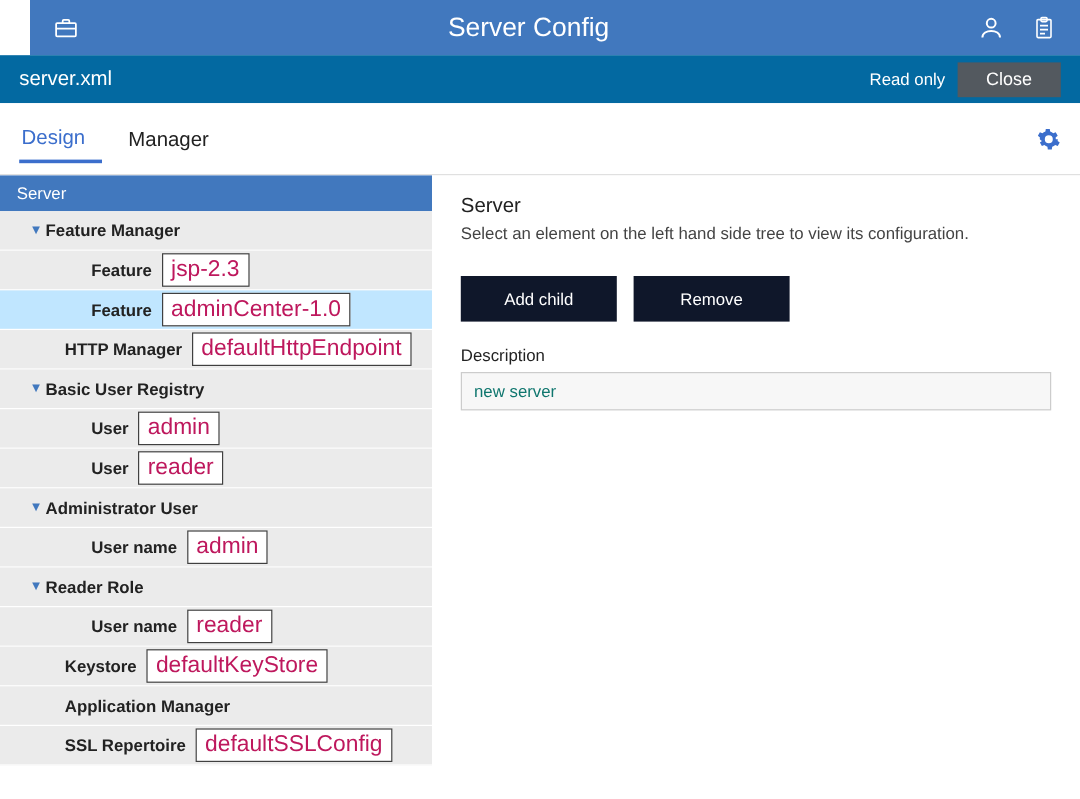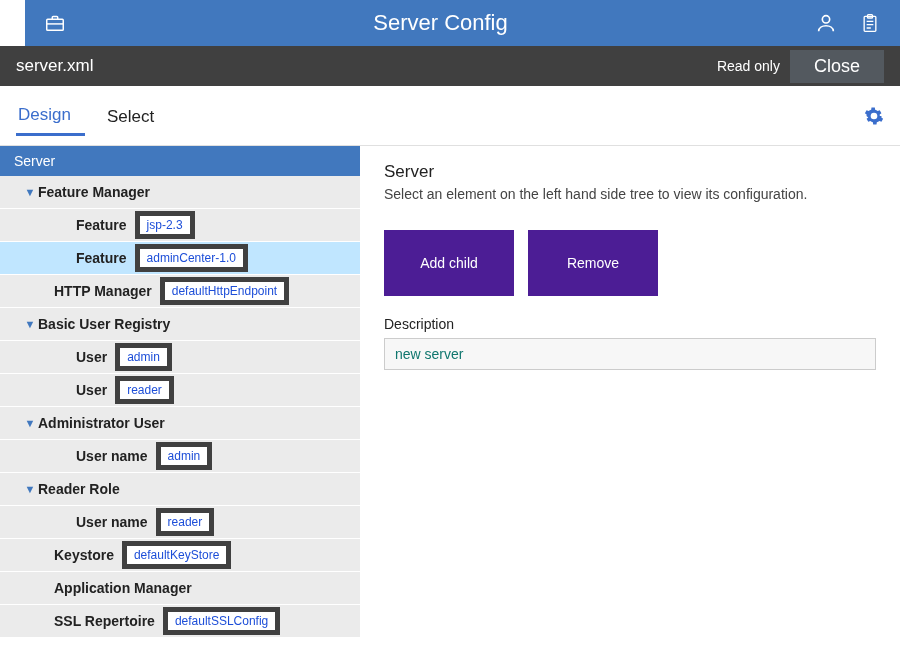--- a/index.html
+++ b/index.html
@@ -5,24 +5,24 @@
 * { box-sizing: border-box; margin: 0; padding: 0; }
 body { font-family: -apple-system, "Helvetica Neue", Arial, sans-serif; font-size: 14px; color: #222; width: 900px; height: 666px; overflow: hidden; background: #fff; }
 
 
 .topbar { background: #4178BE; height: 46px; display: flex; align-items: center; padding: 0 16px; color: #fff; margin-left: 25px; }
 .topbar .title { flex: 1; text-align: center; font-size: 22px; font-weight: 400; }
 .topbar .icon-btn { width: 28px; height: 28px; display: flex; align-items: center; justify-content: center; cursor: pointer; }
 .topbar .right-icons { display: flex; gap: 16px; }
 
 
-.filebar { background: #404040; height: 40px; display: flex; align-items: center; padding: 0 16px; color: #fff; }
+.filebar { background: #0369a1; height: 40px; display: flex; align-items: center; padding: 0 16px; color: #fff; }
 .filebar .filename { font-size: 17px; font-weight: 400; flex: 1; }
 .filebar .readonly { font-size: 14px; margin-right: 10px; }
-.filebar .close-btn { background: #53595F; color: #fff; border: none; padding: 6px 24px; font-size: 18px; cursor: pointer; }
+.filebar .close-btn { background: #53595F; color: #fff; border: none; padding: 6px 24px; font-size: 15px; cursor: pointer; }
 
 
 .tabbar { background: #fff; height: 60px; display: flex; align-items: center; padding: 0 16px; border-bottom: 1px solid #e0e0e0; }
 .tabbar .tab { padding: 10px 14px 8px 2px; margin-right: 20px; font-size: 17px; cursor: pointer; color: #222; }
 .tabbar .tab.active { color: #3B6ECC; border-bottom: 3px solid #3B6ECC; }
 .tabbar .spacer { flex: 1; }
 .tabbar .gear { color: #3B6ECC; cursor: pointer; }
 
 
 .main { display: flex; height: calc(666px - 46px - 40px - 44px); }
@@ -31,27 +31,27 @@
 
 
 .tree-root-hdr { background: #4178BE; color: #fff; padding: 7px 14px; font-size: 14px; }
 .tree-row { display: flex; align-items: center; height: 33px; padding: 0 8px; border-bottom: 1px solid #fff; background: #EBEBEB; cursor: pointer; }
 .tree-row.selected { background: #C0E6FF; }
 .tree-row .indent0 { width: 14px; }
 .tree-row .indent1 { width: 46px; }
 .tree-row .indent2 { width: 68px; }
 .tree-row .caret { width: 16px; display: inline-flex; justify-content: center; color: #4178BE; font-size: 11px; }
 .tree-row .label { font-size: 14px; color: #222; margin-right: 8px; font-weight: bold; }
-.tree-row .chip { background: #fff; border: 5px solid #404040; padding: 2px 7px; font-size: 12px; color: #1d4ed8; }
+.tree-row .chip { background: #fff; border: 1px solid #404040; padding: 2px 7px; font-size: 19px; color: #be185d; }
 
 
 .detail-panel h2 { font-size: 17px; font-weight: 400; margin-bottom: 4px; }
 .detail-panel .hint { font-size: 14px; color: #444; margin-bottom: 28px; }
 .btn-row { display: flex; gap: 14px; margin-bottom: 20px; }
-.btn-row button { background: #4c1d95; color: #fff; border: none; padding: 25px 0; width: 130px; font-size: 14px; cursor: pointer; }
+.btn-row button { background: #0f172a; color: #fff; border: none; padding: 11px 0; width: 130px; font-size: 14px; cursor: pointer; }
 .field-label { font-size: 14px; margin-bottom: 6px; }
 .field-input { width: 100%; max-width: 510px; padding: 7px 10px; border: 1px solid #ccc; background: #f7f7f7; font-size: 14px; color: #0f766e; }
 
 svg { display: block; }
 </style>
 </head>
 <body>
 
 <div class="topbar">
   <div class="icon-btn">
@@ -80,21 +80,21 @@
 </div>
 
 <div class="filebar">
   <div class="filename">server.xml</div>
   <div class="readonly">Read only</div>
   <button class="close-btn">Close</button>
 </div>
 
 <div class="tabbar">
   <div class="tab active">Design</div>
-  <div class="tab">Select</div>
+  <div class="tab">Manager</div>
   <div class="spacer"></div>
   <div class="gear">
     <svg width="20" height="20" viewBox="0 0 24 24" fill="#3B6ECC">
       <path d="M12 8a4 4 0 1 0 0 8 4 4 0 0 0 0-8zm9 4c0 .6-.06 1.2-.17 1.77l2.1 1.64-2 3.46-2.48-1a9 9 0 0 1-3.06 1.77l-.38 2.63h-4l-.38-2.63a9 9 0 0 1-3.06-1.77l-2.48 1-2-3.46 2.1-1.64A9 9 0 0 1 3 12c0-.6.06-1.2.17-1.77L1.07 8.6l2-3.46 2.48 1a9 9 0 0 1 3.06-1.77L8.99 1.73h4l.38 2.63a9 9 0 0 1 3.06 1.77l2.48-1 2 3.46-2.1 1.64c.11.57.17 1.17.17 1.77z"></path>
     </svg>
   </div>
 </div>
 
 <div class="main">
 

